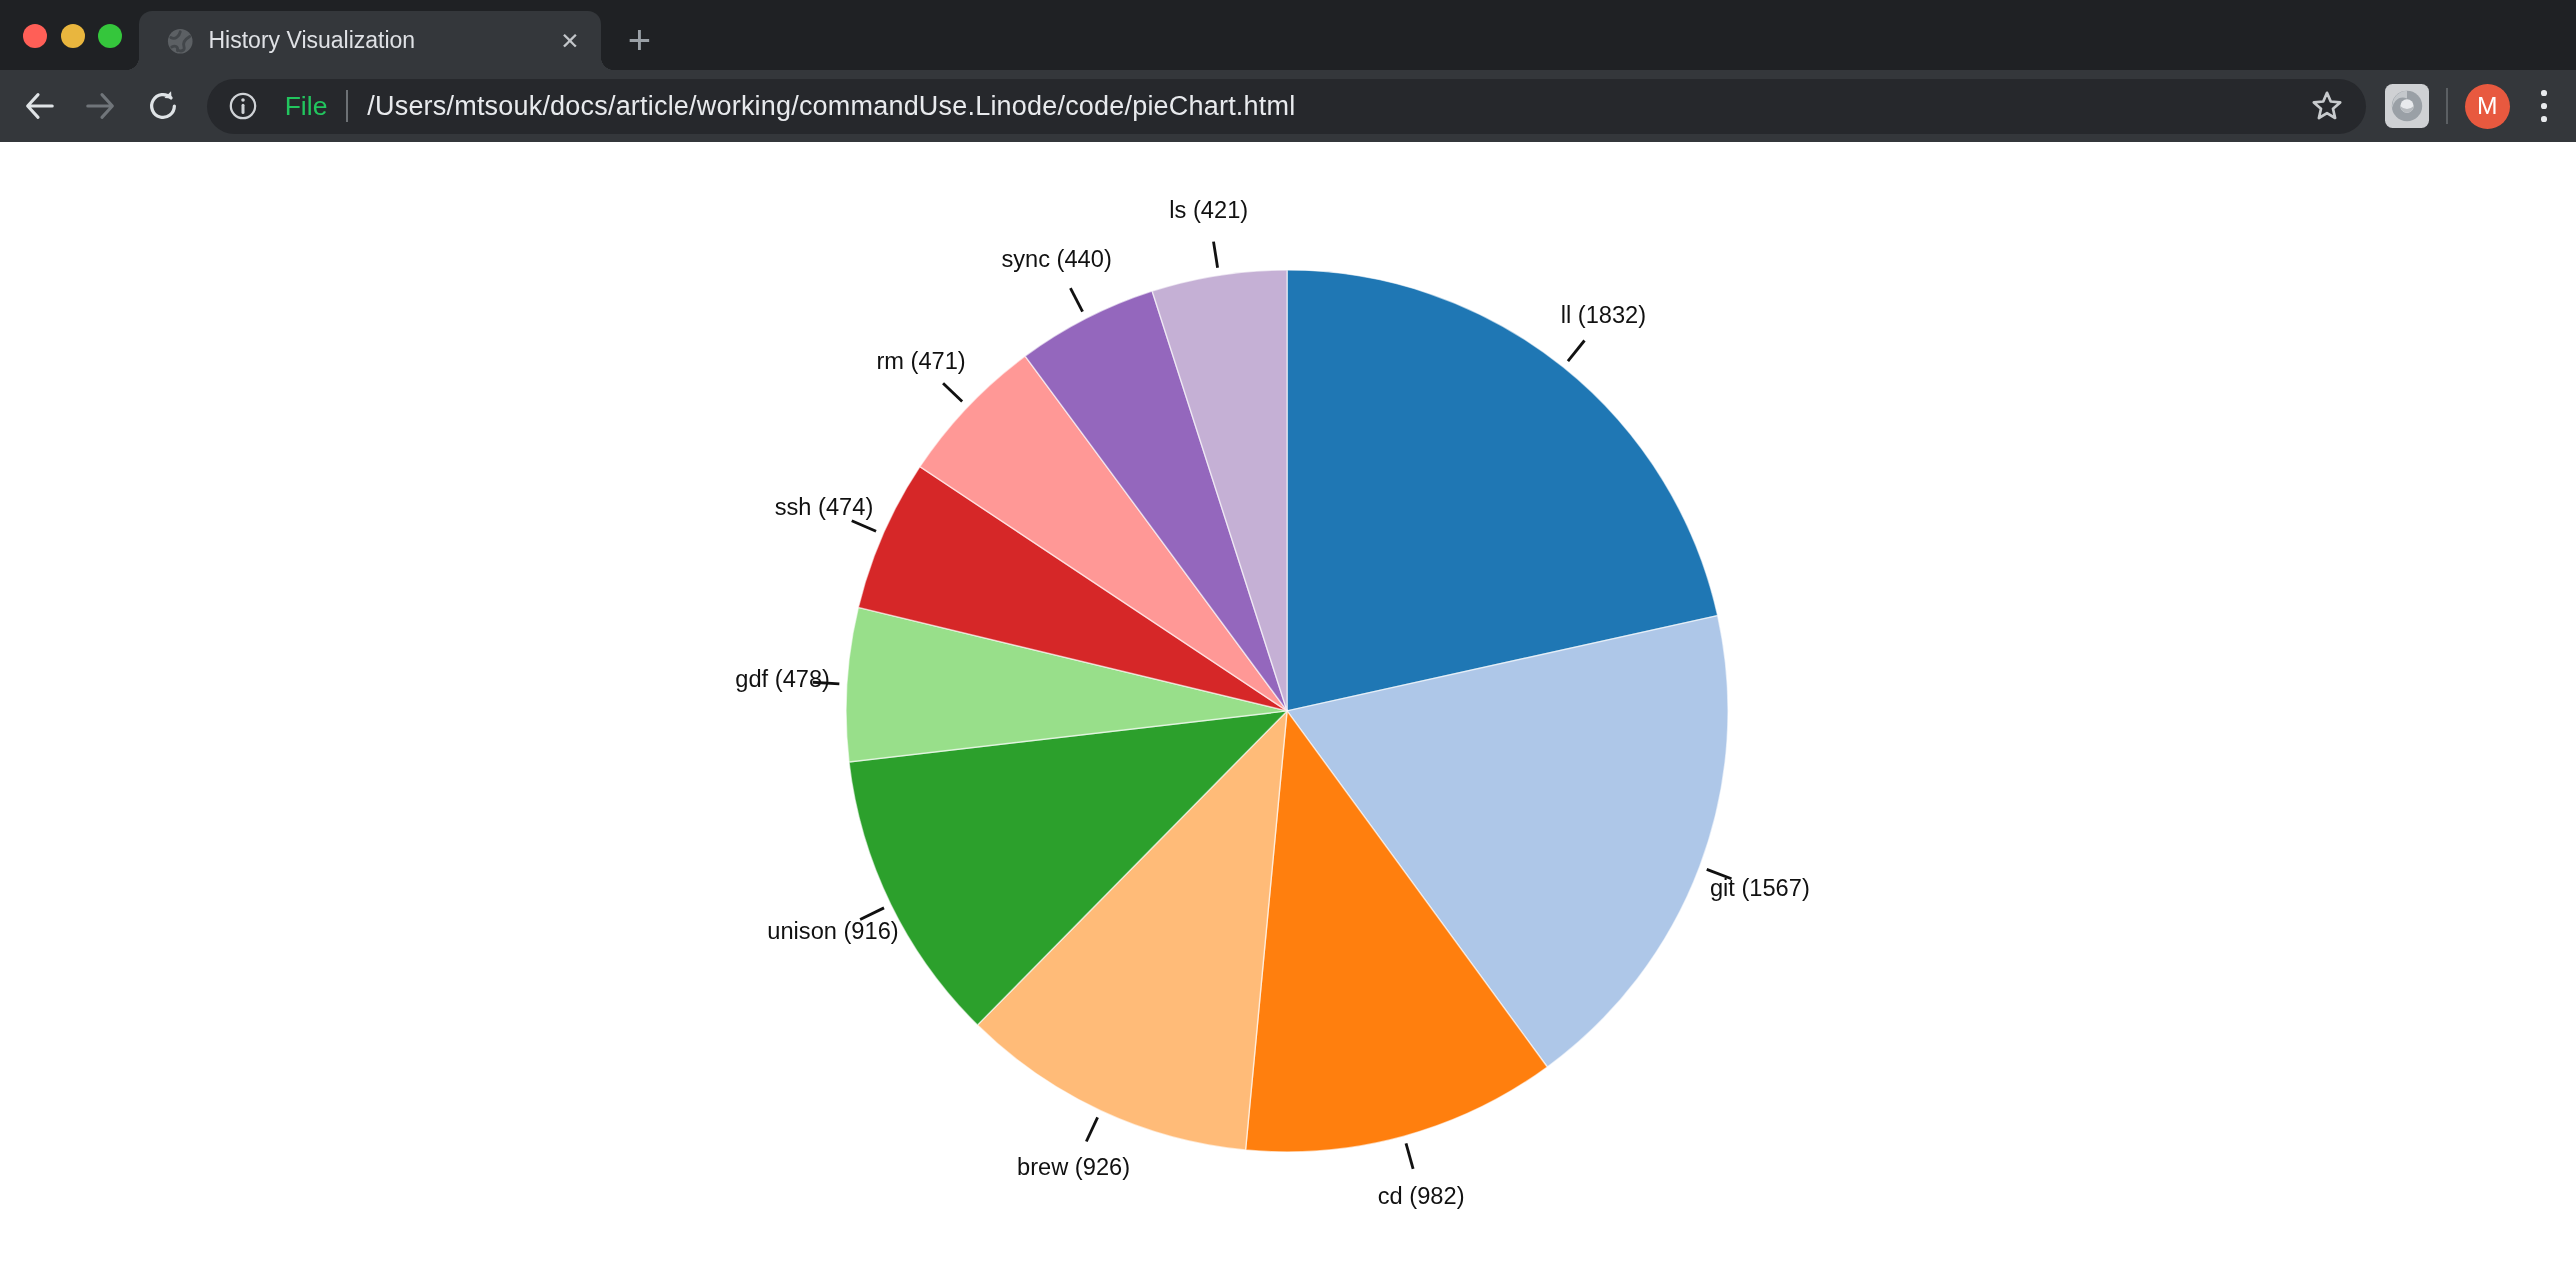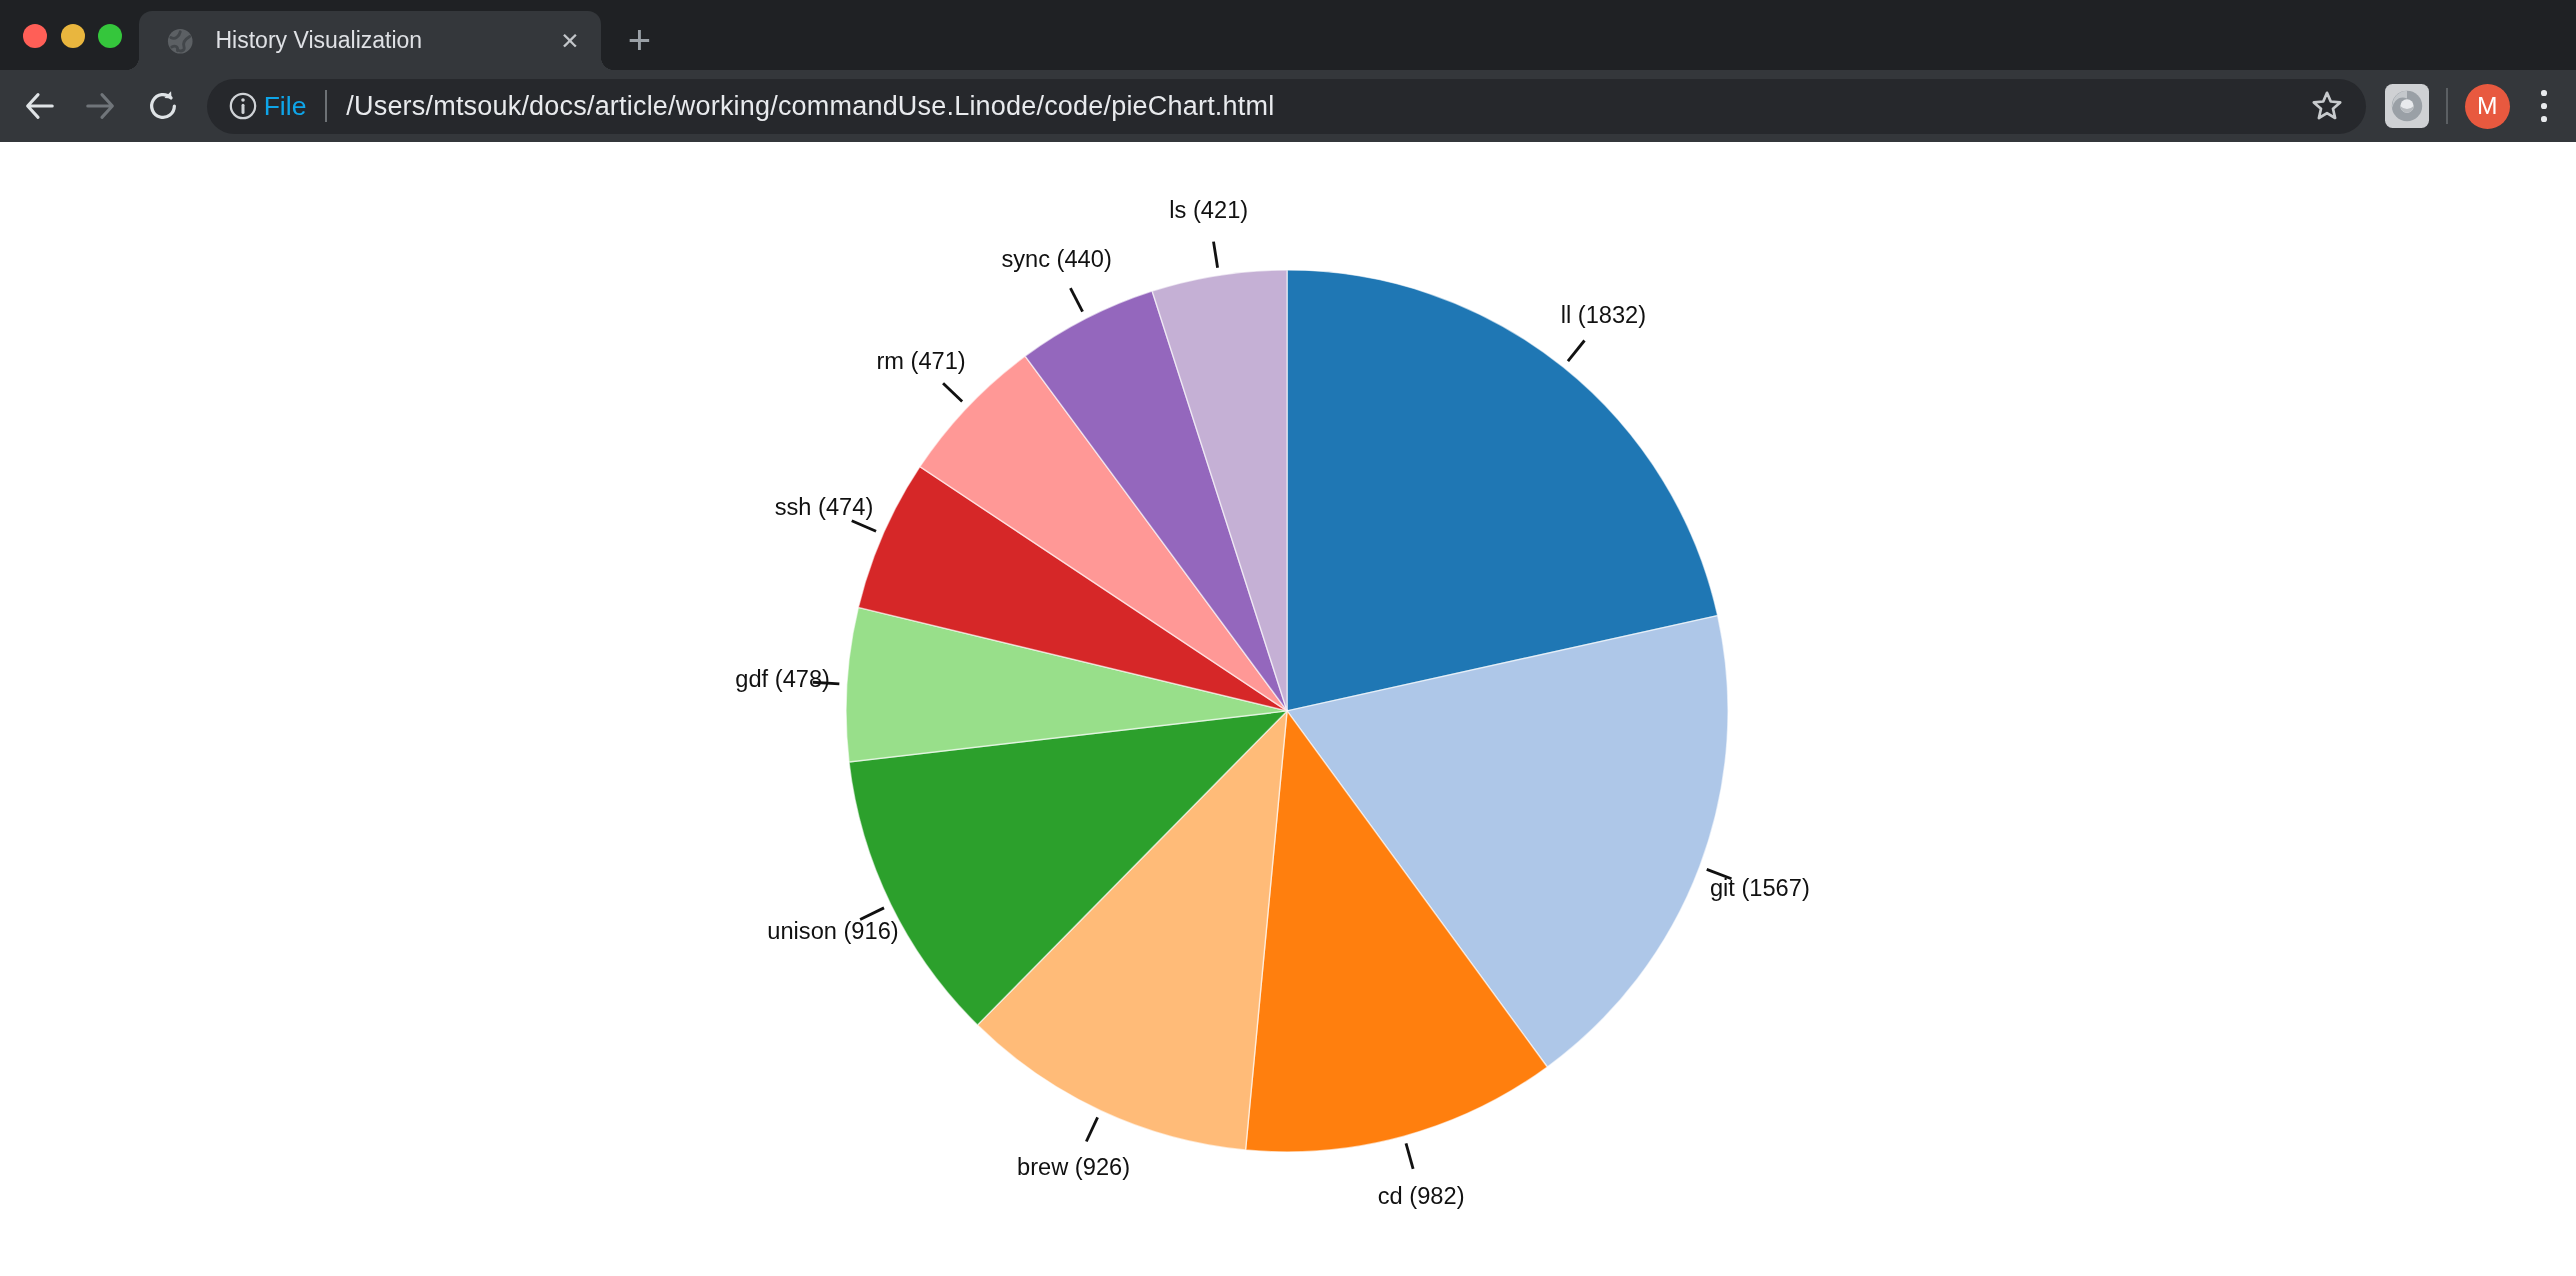--- a/index.html
+++ b/index.html
@@ -14,35 +14,35 @@
   .traffic.red    { left:23px;  background:#ff5f57; }
   .traffic.yellow { left:61px;  background:#e9b63e; }
   .traffic.green  { left:98px; background:#35c63c; }
 
   .tab { position:absolute; left:139px; top:11.4px; width:462px; height:59px;
          background:#34373b; border-radius:13.2px 13.2px 0 0; display:flex; align-items:center; }
   .tab::before, .tab::after { content:""; position:absolute; bottom:0; width:13.2px; height:13.2px; }
   .tab::before { left:-13.2px;  background:radial-gradient(circle at 0 0,    rgba(0,0,0,0) 12.8px, #34373b 13.2px); }
   .tab::after  { right:-13.2px; background:radial-gradient(circle at 100% 0, rgba(0,0,0,0) 12.8px, #34373b 13.2px); }
   .favicon { width:26.5px; height:26.5px; margin-left:28px; flex:0 0 auto; }
-  .tab-title { color:#dfe1e5; font-size:23px; margin-left:22px; white-space:nowrap;
+  .tab-title { color:#dfe1e5; font-size:23px; margin-left:15px; white-space:nowrap;
                overflow:hidden; flex:1 1 auto; }
   .tab-close { width:32px; height:32px; margin-right:15px; flex:0 0 auto; color:#c3c6ca;
                font-size:23px; line-height:32px; text-align:center; border-radius:5.7px; }
   .newtab { position:absolute; left:617px; top:19px; width:45px; height:45px; color:#9aa0a6;
             font-size:40px; font-weight:300; line-height:42px; text-align:center; }
 
   
   .toolbar { position:absolute; top:70px; left:0; width:100%; height:72px; background:#34373b;
              display:flex; align-items:center; padding:0 13.2px 0 15px; }
   .navbtn { width:47px; height:47px; flex:0 0 auto; display:flex; align-items:center;
             justify-content:center; border-radius:50%; margin-right:15px; }
   .omnibox { flex:1 1 auto; height:55px; background:#26282c; border-radius:27.4px;
              display:flex; align-items:center; padding:0 21px; margin:0 19px 0 5.7px; min-width:0; }
-  .scheme-chip { color:#0ea5e9; font-size:26.5px; margin:0 0 0 6px; flex:0 0 auto; }
+  .scheme-chip { color:#22c55e; font-size:26.5px; margin:0 0 0 27px; flex:0 0 auto; }
   .url-sep { width:1.9px; height:32px; background:#6d7175; margin:0 19px; flex:0 0 auto; }
   .url-text { color:#e8eaed; font-size:27px; white-space:nowrap; overflow:hidden;
               text-overflow:ellipsis; flex:1 1 auto; letter-spacing:0.2px; }
   .ext-btn { width:44px; height:44px; border-radius:7.6px; background:#cfd1d4; flex:0 0 auto;
              display:flex; align-items:center; justify-content:center; margin-right:17px; }
   .tb-sep { width:1.9px; height:36px; background:#5b5f63; margin-right:17px; flex:0 0 auto; }
   .avatar { width:45px; height:45px; border-radius:50%; background:#e8593f; color:#fff;
             font-size:24.6px; display:flex; align-items:center; justify-content:center;
             flex:0 0 auto; margin-right:15px; }
   .menu-dots { width:38px; height:45px; display:flex; flex-direction:column; align-items:center;

